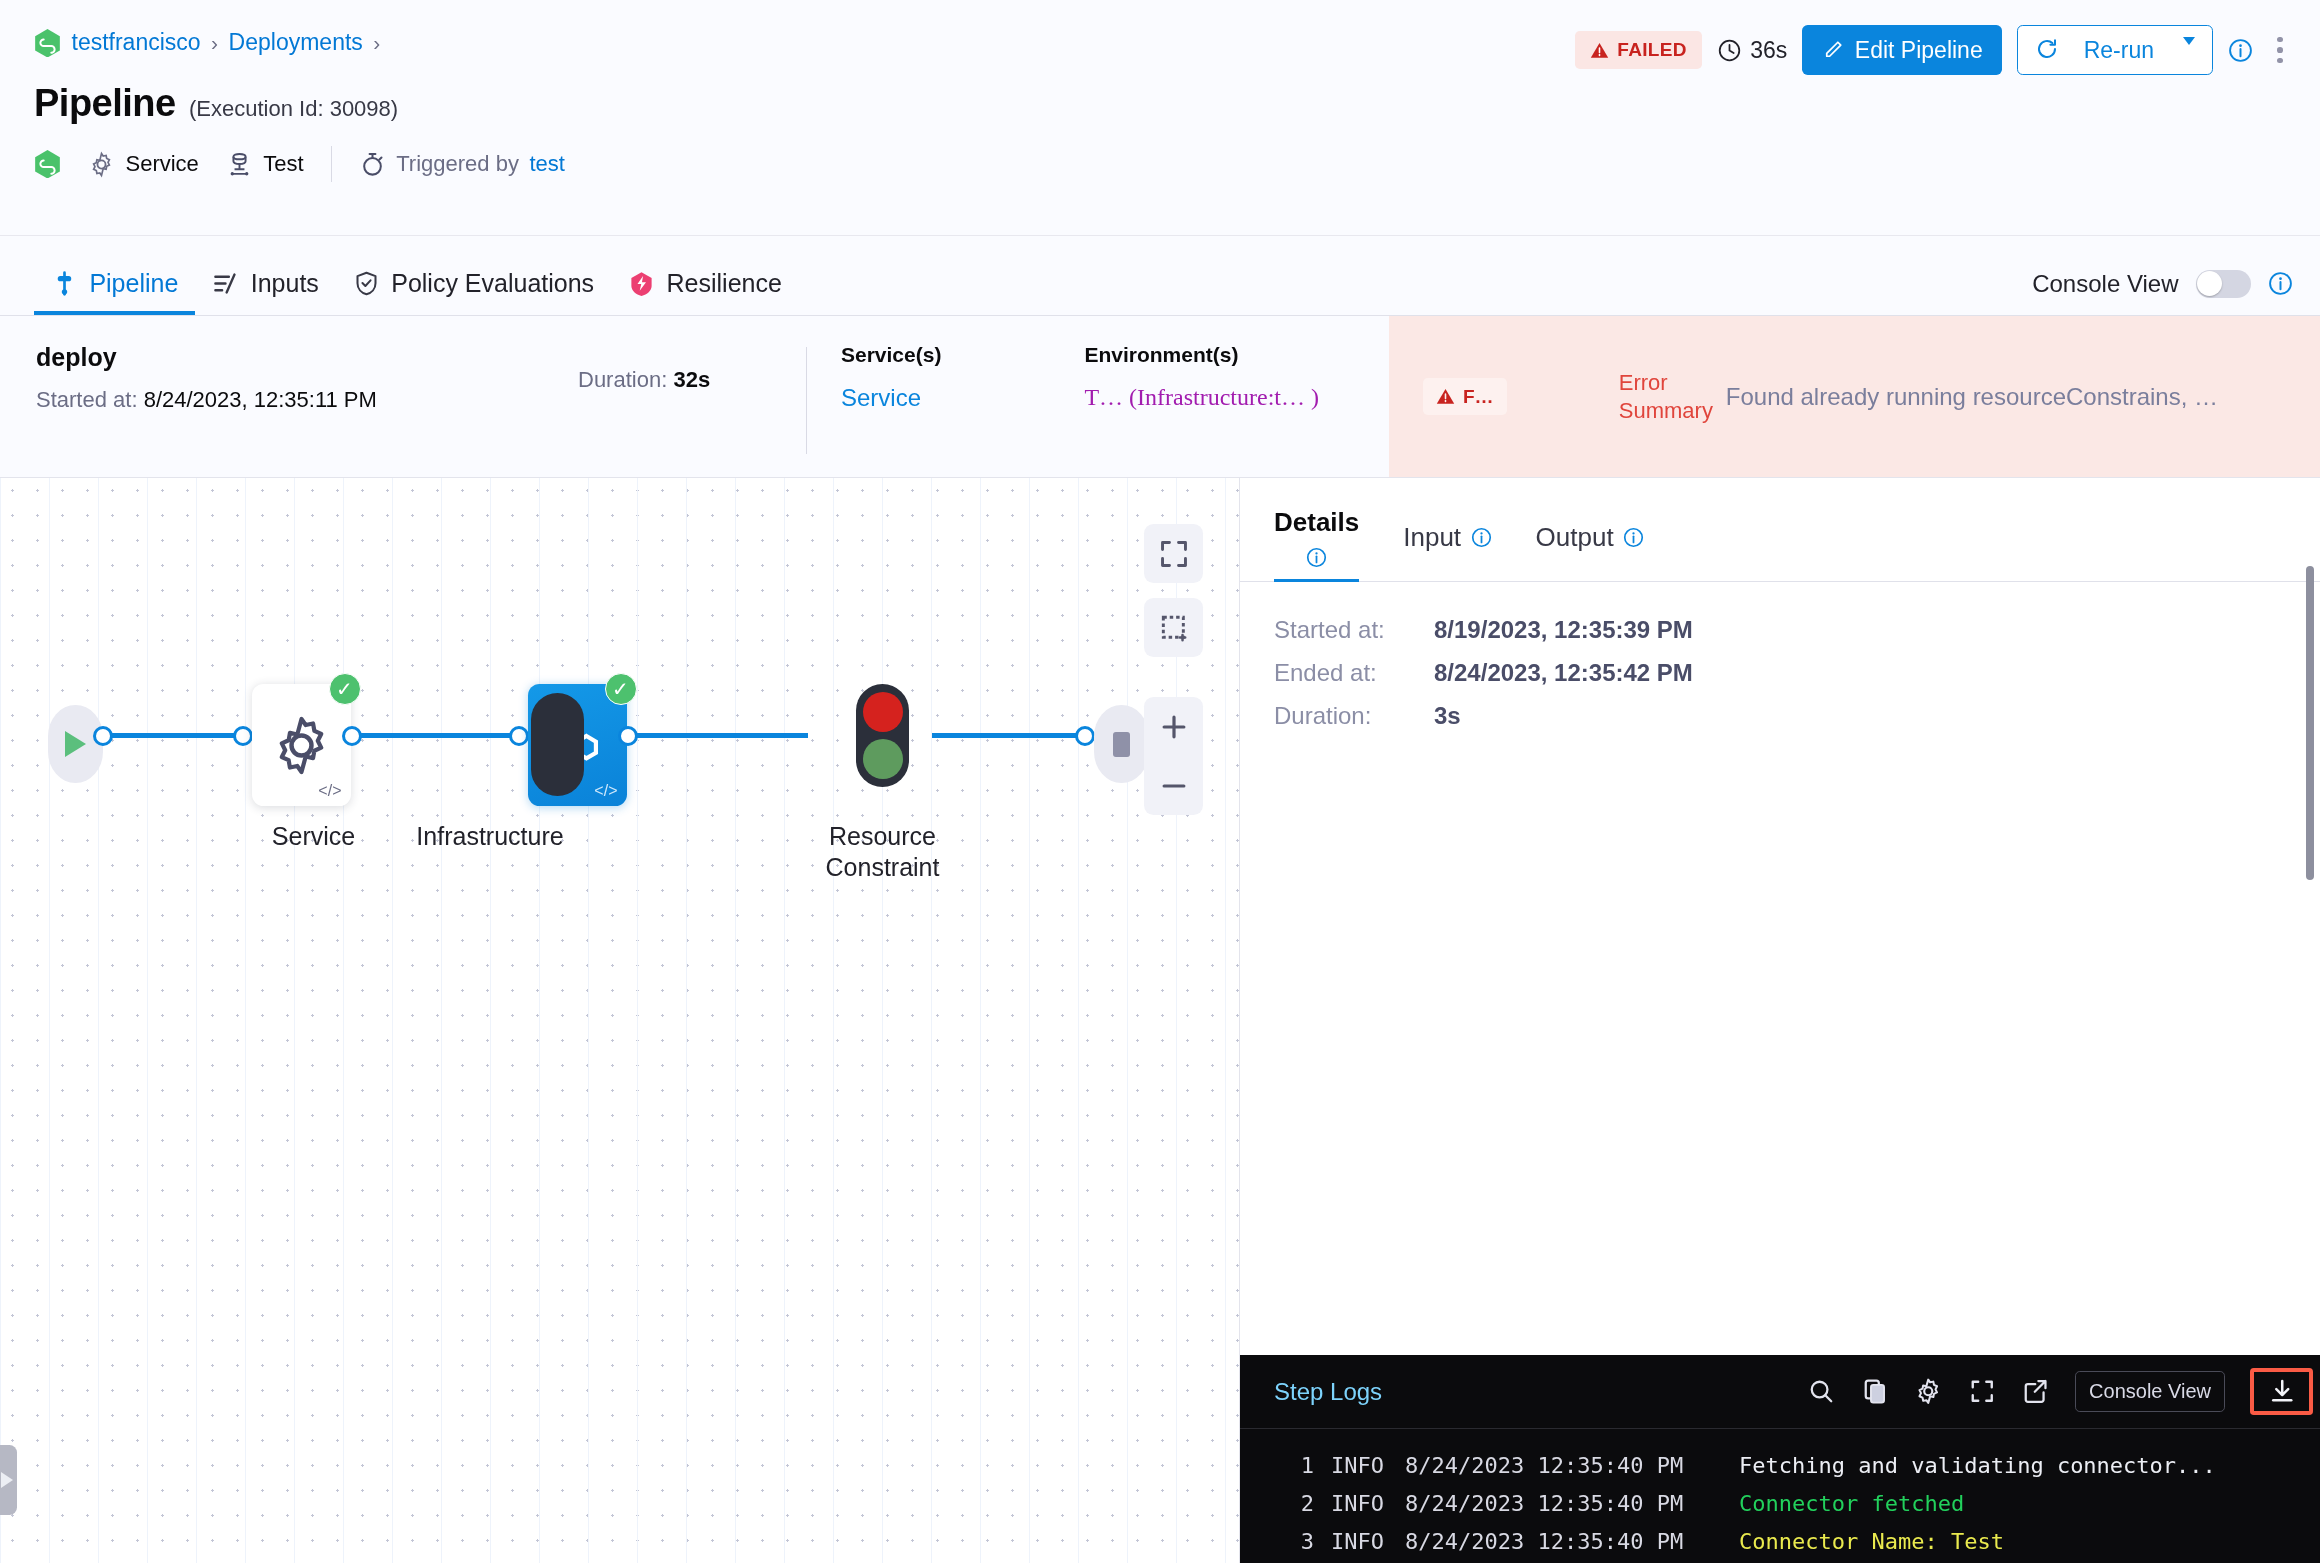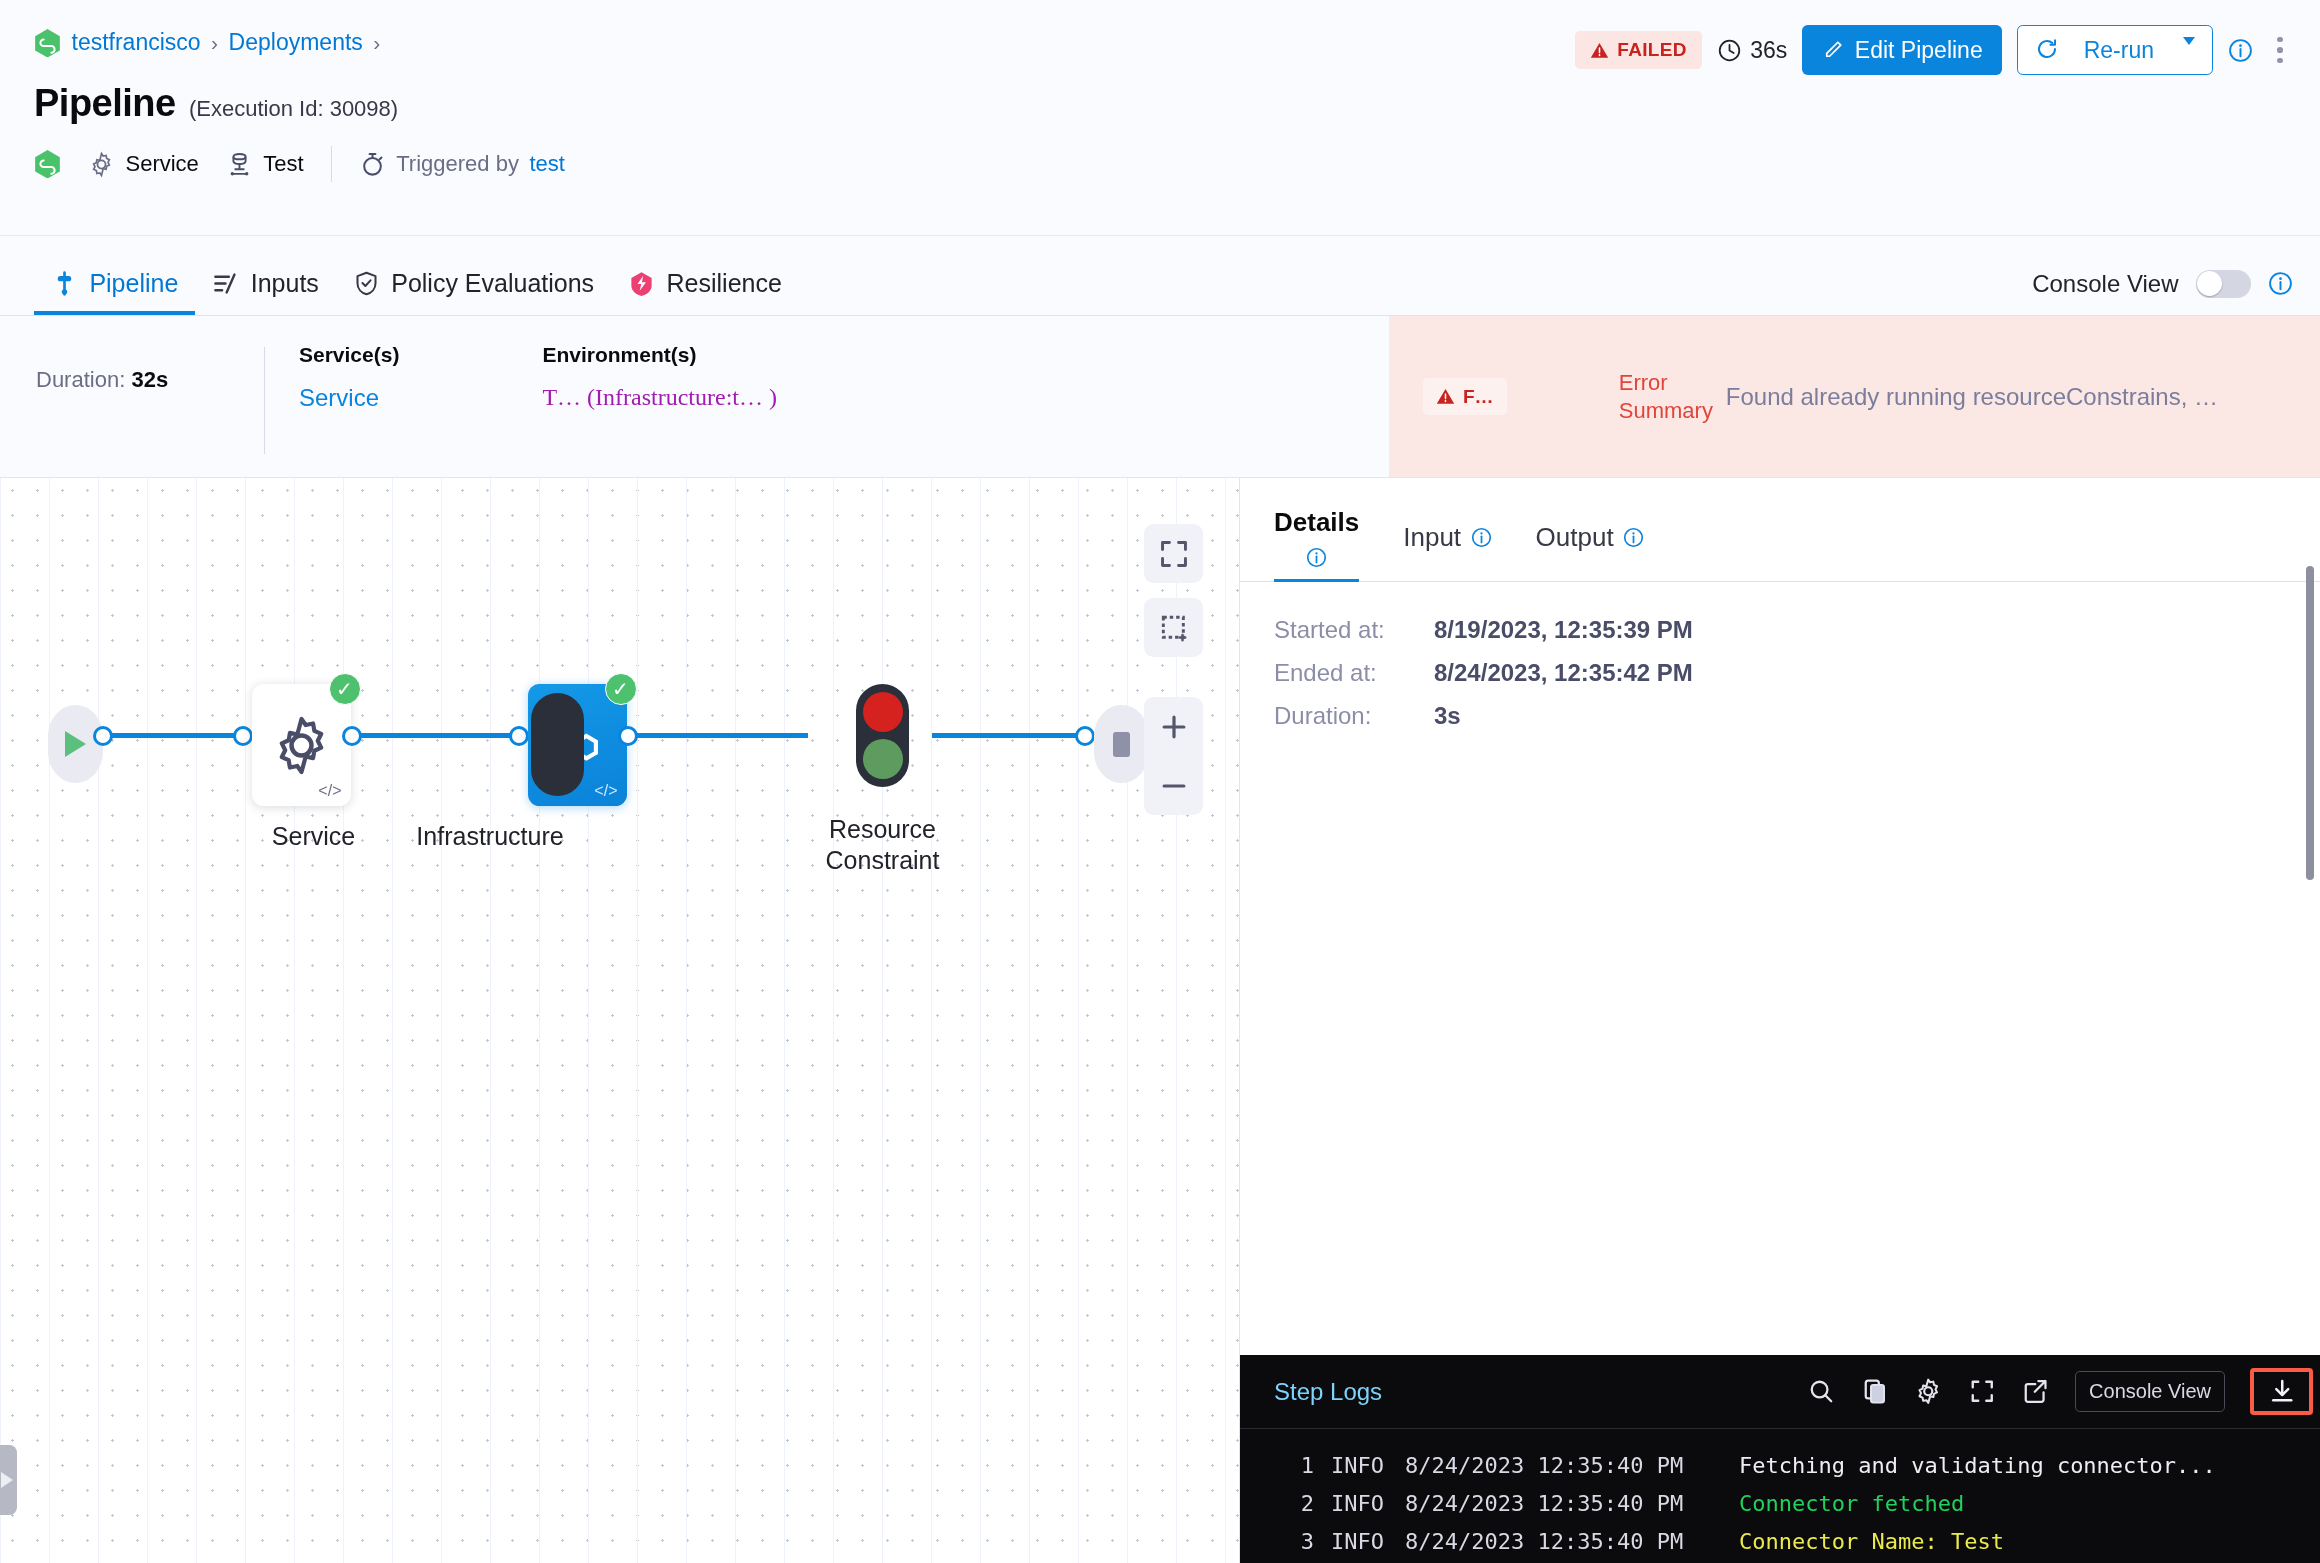--- a/index.html
+++ b/index.html
@@ -353,20 +353,27 @@
       <svg class="info-circ" viewBox="0 0 24 24">
         <circle cx="12" cy="12" r="10" fill="none" stroke="#0a85dd" stroke-width="1.8"></circle>
         <circle cx="12" cy="7.4" r="1.3" fill="#0a85dd"></circle>
         <path d="M12 10.6v7" stroke="#0a85dd" stroke-width="1.9" stroke-linecap="round"></path>
       </svg>
     </div>
   </div>
 
   <div class="stagebar">
     <div class="stage-left">
+      <div class="stage-name-col">
+        <div class="stage-name">deploy</div>
+        <div class="stage-started">
+          <span class="stage-label-muted">Started at:</span>
+          <b>8/24/2023, 12:35:11 PM</b>
+        </div>
+      </div>
       <div class="stage-duration">
         <span>Duration:</span>
         <b>32s</b>
       </div>
       <div class="stage-vdiv"></div>
       <div class="svc-col">
         <div class="col-head">Service(s)</div>
         <div class="col-val">Service</div>
       </div>
       <div>
@@ -426,21 +433,21 @@
         <div class="n-label" style="left:271px; top:162px; width:438px">Infrastructure</div>
 
         <div class="port" style="left:618px"></div>
         <div class="edge" style="left:635px; width:173px"></div>
 
         <div class="traffic" style="left:528px; left:531px; top:34px; left:531px; left:531px; left:531px; left:531px; left:531px; left:531px; left:531px; left:531px; left:531px; left:531px; left:531px; left:531px; left:531px; left:531px; left:531px; left:531px; left:531px; left:531px;" hidden=""></div>
         <div class="traffic" style="left:856px; top:25px">
           <div class="bulb red"></div>
           <div class="bulb green"></div>
         </div>
-        <div class="n-label" style="left:773px; top:155px">Resource Constraint</div>
+        <div class="n-label" style="left:773px; top:162px">Resource Constraint</div>
 
         <div class="edge" style="left:932px; width:147px"></div>
         <div class="port" style="left:1075px"></div>
         <div class="n-end" style="left:1094px; top:46px">
           <div class="sq-stop"></div>
         </div>
       </div>
 
       <div class="zoom-group" style="top:46px">
         <div class="zbtn">

